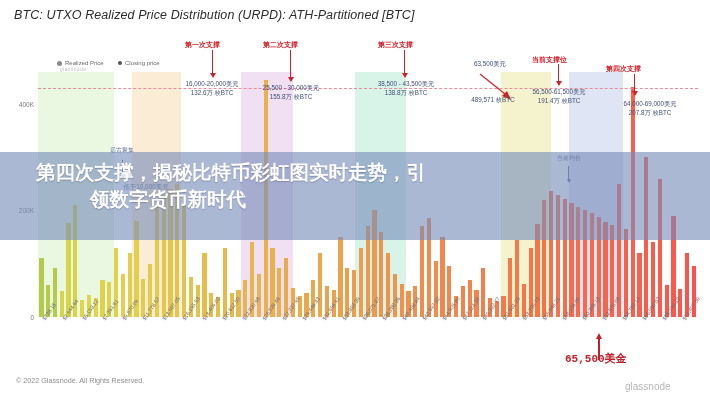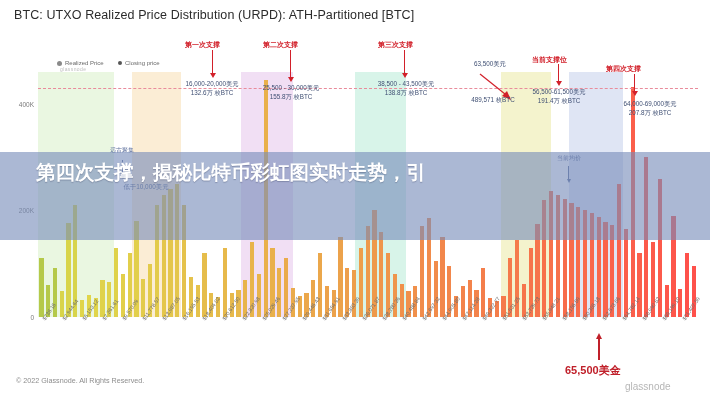--- a/index.html
+++ b/index.html
@@ -7,21 +7,21 @@
     width:710px;height:400px;overflow:hidden;
     background:#ffffff;
     font-family:"Liberation Sans","DejaVu Sans",sans-serif;
     position:relative;
   }
   .root{position:absolute;inset:0;background:#fff;}
 
   
   .chart-title{
     position:absolute;left:14px;top:8px;
-    font-size:12.5px;color:#2b2b2b;letter-spacing:.1px;white-space:nowrap;
+    font-size:12.5px;color:#2b2b2b;letter-spacing:.1px;white-space:nowrap;font-style:italic;
   }
   .legend{
     position:absolute;left:57px;top:60px;font-size:6px;color:#6b6b6b;
     display:flex;align-items:center;gap:3px;white-space:nowrap;
   }
   .legend .sw{width:5px;height:5px;border-radius:50%;background:#8a8a8a;display:inline-block;}
   .legend2{
     position:absolute;left:118px;top:60px;font-size:6px;color:#6b6b6b;
     display:flex;align-items:center;gap:3px;white-space:nowrap;
   }
@@ -96,22 +96,22 @@
     position:absolute;left:556px;top:376px;font-size:15px;font-weight:bold;
     color:rgba(150,150,150,.45);white-space:nowrap;letter-spacing:.3px;
     font-family:"DejaVu Sans",sans-serif;
   }
   .wm-right{
     position:absolute;left:625px;top:381px;font-size:10px;
     color:rgba(120,120,120,.55);white-space:nowrap;
     font-family:"Liberation Sans",sans-serif;
   }
   .bottom-red{
-    position:absolute;left:565px;top:363px;font-size:11px;font-weight:bold;
-    color:#c0202a;white-space:nowrap;font-family:Liberation Sans, sans-serif;
+    position:absolute;left:565px;top:351px;font-size:11px;font-weight:bold;
+    color:#c0202a;white-space:nowrap;font-family:Liberation Mono, monospace;
   }
   .glassnode-mark{
     position:absolute;left:60px;top:66px;font-size:5px;color:#bdbdbd;letter-spacing:.4px;
   }
 </style>
 </head>
 <body>
 
 <div class="root">
 
@@ -518,19 +518,20 @@
   <div class="arrow-blue" style="left:122px;top:160px;height:16px;"></div>
   <div class="ann" style="left:92px;top:183px;width:108px;font-size:6.4px;color:#53648f;">低于10,000美元</div>
 
   <div class="ann" style="left:540px;top:154px;width:58px;font-size:6px;color:#4e5f8c;">当前均价</div>
   <div class="arrow-blue" style="left:568px;top:166px;height:14px;"></div>
 
 
   <div class="banner"></div>
   <div class="banner-text">
     <span>第四次支撑，揭秘比特币彩虹图实时走势，引</span>
+    <span class="l2">领数字货币新时代</span>
   </div>
 
   <div class="copyright">© 2022 Glassnode. All Rights Reserved.</div>
   <div class="arrow-up" style="left:598px;top:338px;height:22px;"></div>
   <div class="bottom-red">65,500美金</div>
   <div class="wm-right">glassnode</div>
 </div>
 
 </body></html>

